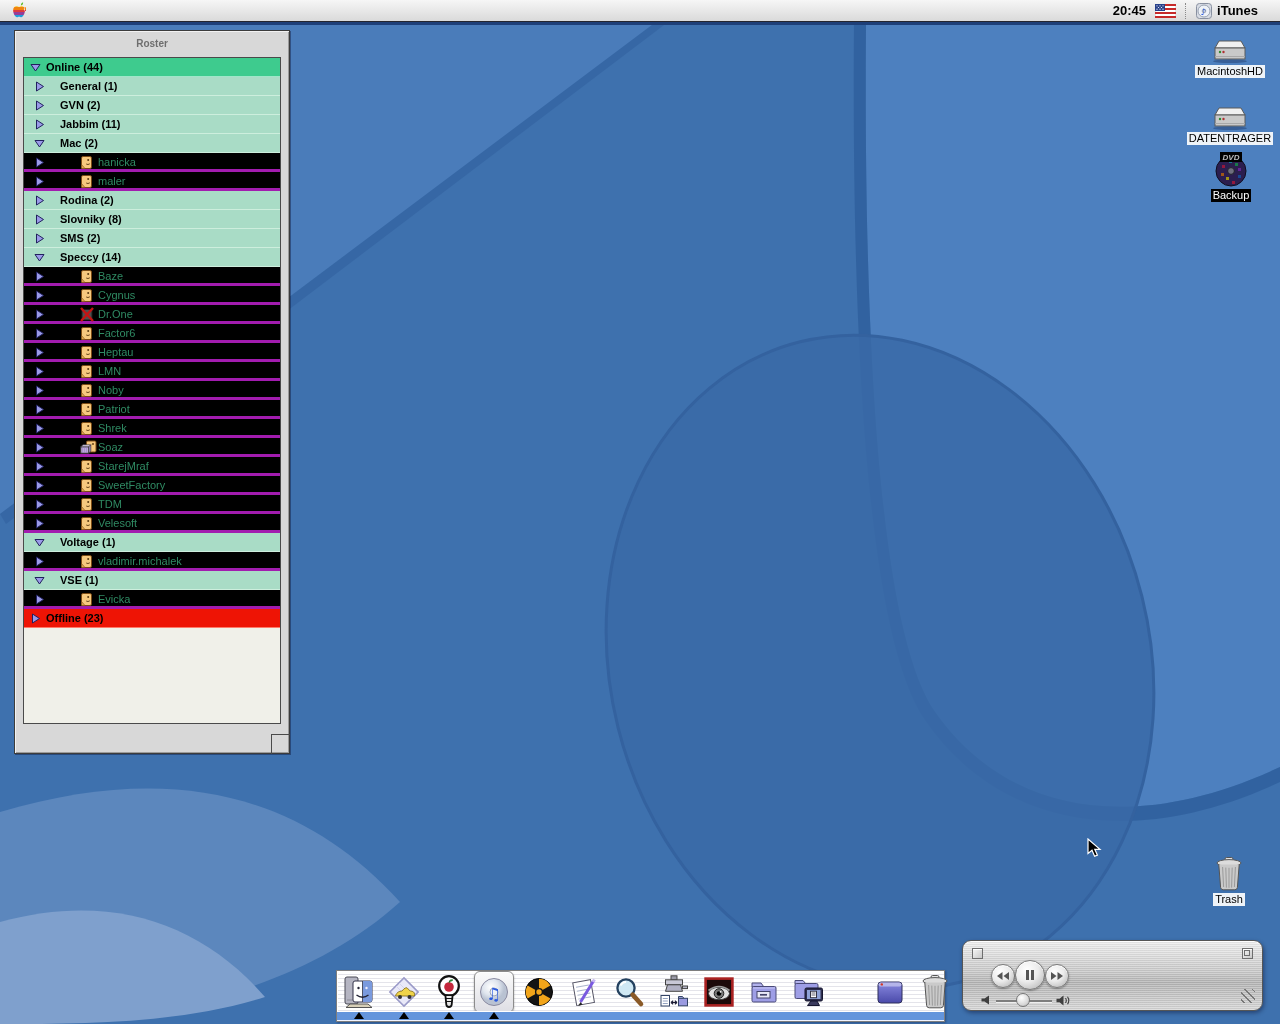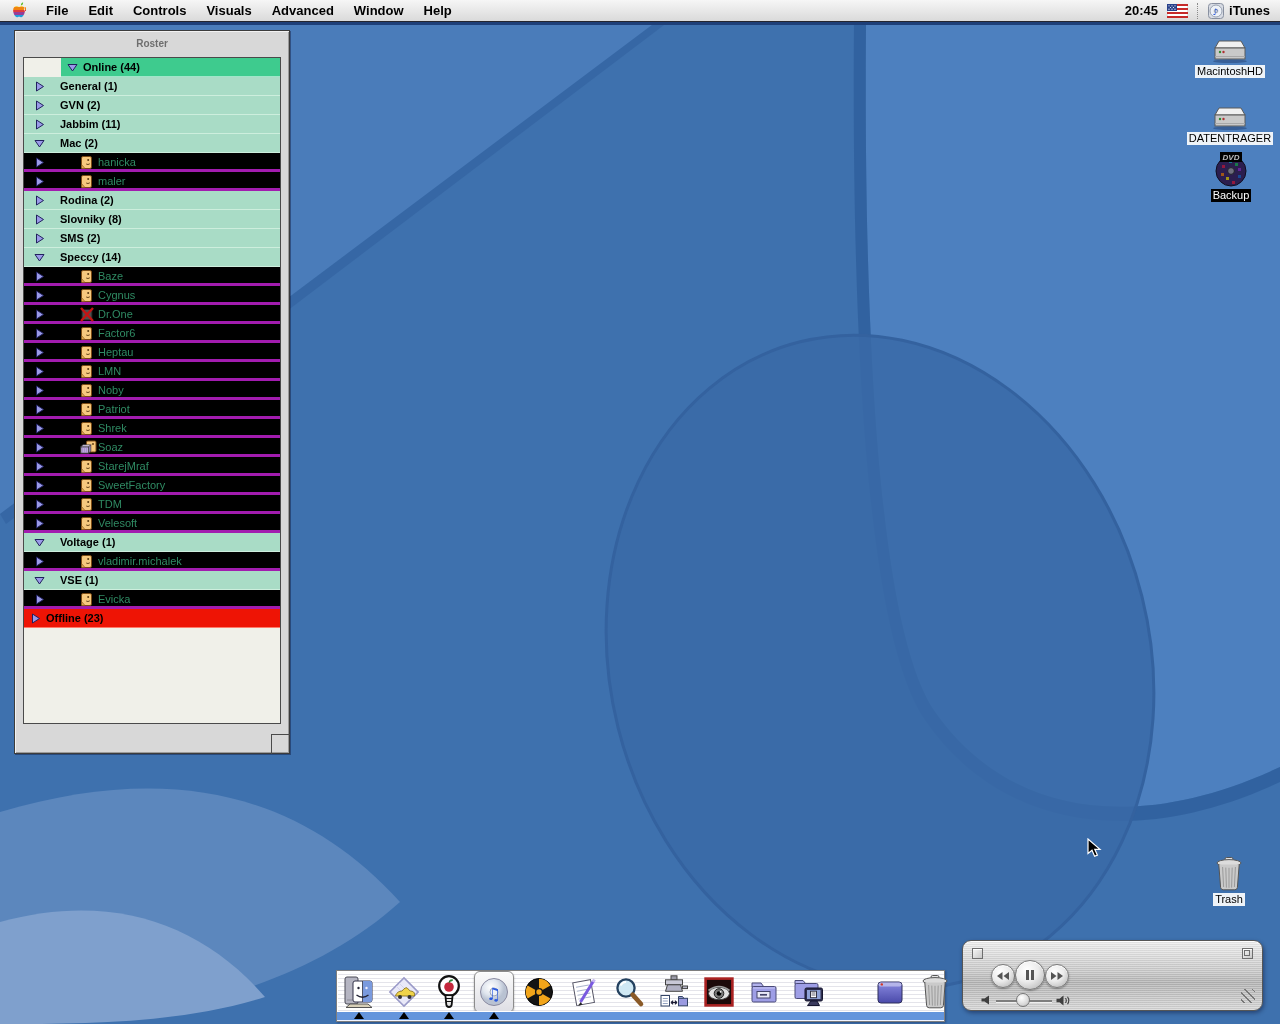--- a/index.html
+++ b/index.html
@@ -13,37 +13,37 @@
   
   .menubar{
     position:absolute;left:0;top:0;width:1280px;height:22px;box-sizing:border-box;
     background:linear-gradient(#f6f6f6,#dadada);
     border-bottom:1px solid #26262e;
     display:flex;align-items:center;z-index:60;
     font-size:13px;font-weight:bold;color:#000;
   }
   .apple-wrap{padding:0 10px 0 12px;display:flex;align-items:center;}
   .menu-item{padding:0 10px;line-height:21px;cursor:default;}
-  .menubar-right{margin-left:auto;display:flex;align-items:center;gap:9px;padding-right:10px;}
+  .menubar-right{margin-left:auto;display:flex;align-items:center;gap:9px;padding-right:22px;}
   .mb-divider{width:1px;height:16px;border-left:1px dotted #8a8a8a;}
   .mb-appicon{display:flex;align-items:center;gap:5px;}
   
   .window{
     position:absolute;left:14px;top:30px;width:276px;height:724px;box-sizing:border-box;
     background:#d8d8d8;border:1px solid #3c3c3c;
     box-shadow:inset 1px 1px 0 #f2f2f2, inset -1px -1px 0 #9b9b9b, 1px 1px 0 rgba(0,0,30,.35);
     z-index:40;
   }
   .titlebar{height:24px;line-height:25px;text-align:center;font-size:10px;font-weight:bold;color:#6e6e6e;}
   .roster-list{
     position:absolute;left:8px;top:26px;width:258px;height:667px;box-sizing:border-box;
     background:#f0f0e9;border:1px solid #4a4a4a;overflow:hidden;
   }
   .r-row{position:relative;height:19px;box-sizing:border-box;font-size:11px;cursor:default;}
-  .r-section{background:#3ecb8e;font-weight:bold;border-bottom:1px solid #9fe6c8;margin-left:37px;}
+  .r-section{background:#3ecb8e;font-weight:bold;border-bottom:1px solid #9fe6c8;}
   .r-group{background:#a9dcc6;font-weight:bold;border-bottom:1px solid #cdeedd;}
   .r-contact{background:#000000;color:#2f8a63;border-bottom:3px solid #a21caf;}
   .r-offline{background:#ee1405;font-weight:bold;border-bottom:1px solid #ff7a6a;}
   .tri{position:absolute;top:4px;}
   .r-section .tri,.r-offline .tri{left:6px;}
   .r-group .tri,.r-contact .tri{left:10px;}
   .lbl{position:absolute;top:3px;white-space:nowrap;}
   .r-section .lbl,.r-offline .lbl{left:22px;}
   .r-group .lbl{left:36px;}
   .r-contact .lbl{left:74px;}
@@ -159,21 +159,20 @@
               <stop offset=".66" stop-color="#963d97"></stop>
               <stop offset=".82" stop-color="#963d97"></stop>
               <stop offset=".82" stop-color="#1d9ddc"></stop>
               <stop offset="1" stop-color="#1d9ddc"></stop>
             </linearGradient>
           </defs>
           <path fill="url(#ag)" fill-rule="evenodd" d="M11.5,4.9 C11.1,2.7 12.5,0.9 14.3,0.4 C14.6,2.6 13.3,4.5 11.5,4.9 Z M12.6,5.6 C14.9,5.6 16.8,7.3 16.8,10.5 C16.8,14.9 14.3,19.8 11.9,19.8 C10.9,19.8 10.4,19.1 9.2,19.1 C8,19.1 7.4,19.8 6.4,19.8 C4,19.8 1.4,14.7 1.4,10.7 C1.4,7.3 3.5,5.6 5.6,5.6 C6.9,5.6 7.9,6.4 9.1,6.4 C10.2,6.4 11.2,5.6 12.6,5.6 Z M17.6,9.2 m-2.4,0 a2.4,2.4 0 1,0 4.8,0 a2.4,2.4 0 1,0 -4.8,0"></path>
         </svg>
       </span>
     </span>
-  <span id="menus"><span class="menu-item">File</span><span class="menu-item">Edit</span><span class="menu-item">Controls</span><span class="menu-item">Visuals</span><span class="menu-item">Advanced</span><span class="menu-item">Window</span><span class="menu-item">Help</span></span>
   <span class="menubar-right">
     <span>20:45</span>
     <span id="flag">
         <svg width="21" height="14" viewBox="0 0 21 14">
           <rect width="21" height="14" fill="#fff" stroke="#888" stroke-width=".5"></rect>
           <g fill="#c62a2a">
             <rect y="0" width="21" height="2"></rect>
             <rect y="4" width="21" height="2"></rect>
             <rect y="8" width="21" height="2"></rect>
             <rect y="12" width="21" height="2"></rect>

